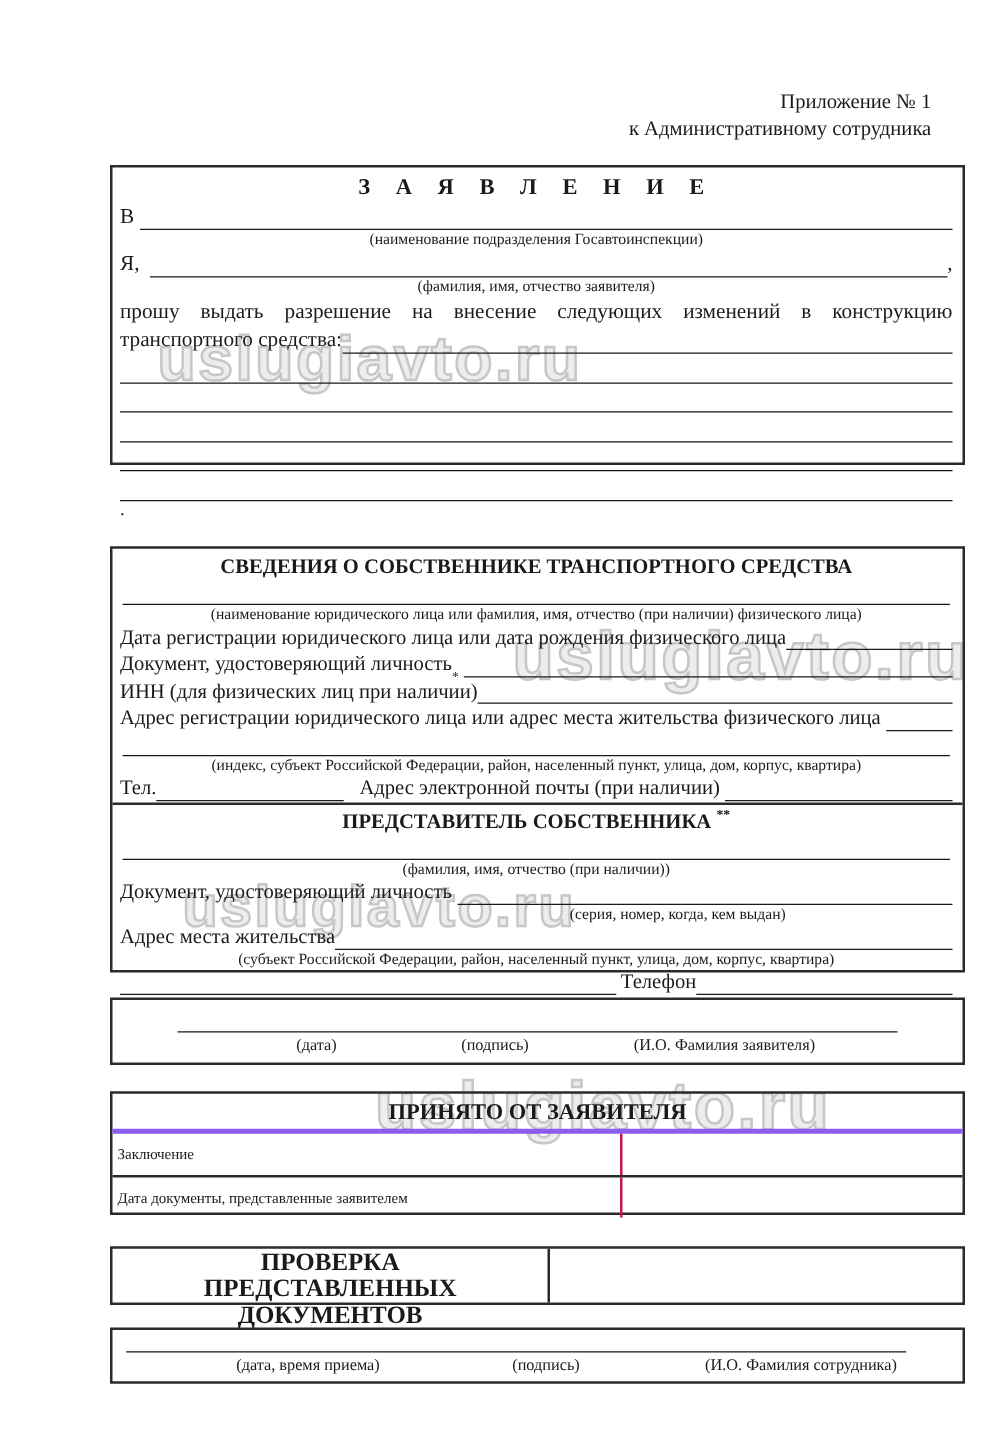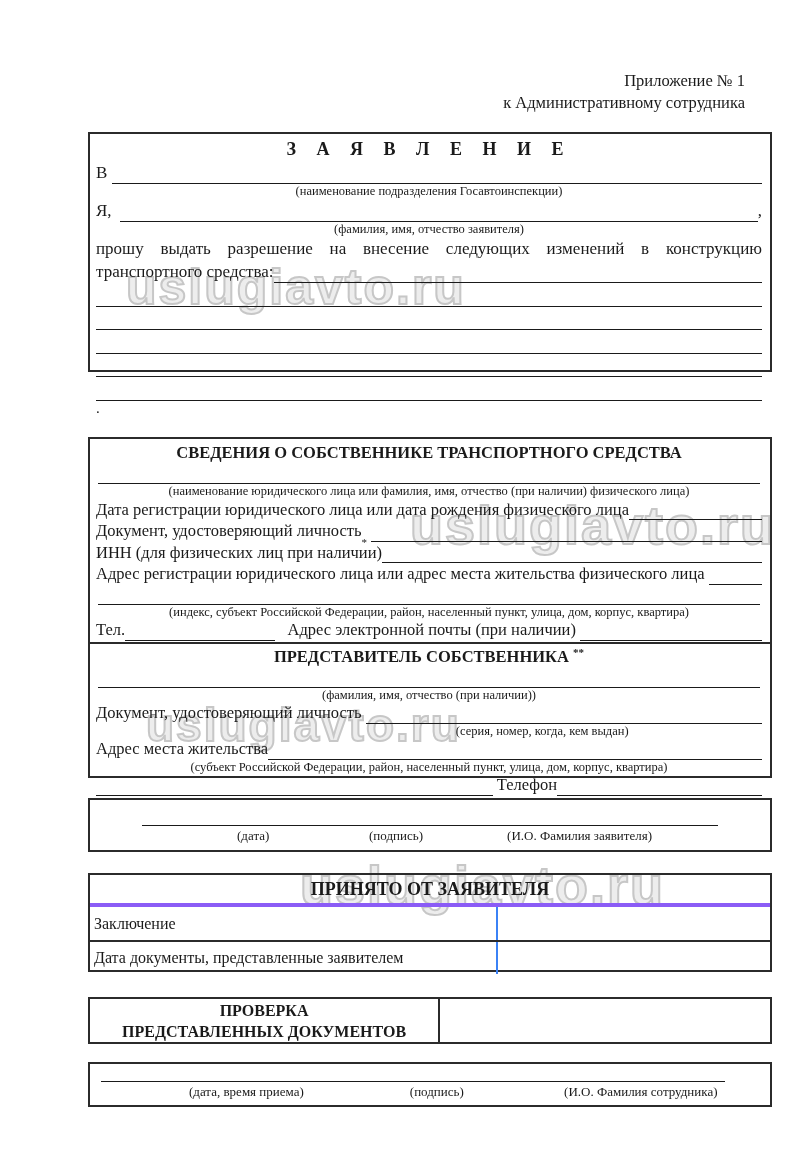--- a/index.html
+++ b/index.html
@@ -60,28 +60,28 @@
   #box3 .c2 { left:36%; width:18%; top:28px; }
   #box3 .c3 { left:56%; width:32%; top:28px; }
 
   
   #box4 { top:873px; height:99px; }
   .t-header { height:32px; border-bottom:4px solid #8b5cf6; display:flex; align-items:center; justify-content:center;
               font-weight:bold; font-size:18px; box-sizing:border-box; }
   .t-row { display:flex; box-sizing:border-box; }
   .t-row.r1 { height:35px; border-bottom:2px solid #2b2b2b; }
   .t-row.r2 { height:32px; }
-  .t-label { width:60%; border-right:2px solid #3b82f6; display:flex; align-items:center;
-             padding-left:4px; font-size:16px; box-sizing:border-box; }
+  .t-label { width:60%; border-right:2px solid #be185d; display:flex; align-items:center;
+             padding-left:4px; font-size:12px; box-sizing:border-box; }
   .t-value { flex:1 1 auto; }
 
   
   #box5 { top:997px; height:47px; display:flex; }
   .check-left { width:51.5%; border-right:2px solid #2b2b2b; box-sizing:border-box;
-                text-align:center; font-weight:bold; font-size:16px; line-height:21px; padding-top:1px; }
+                text-align:center; font-weight:bold; font-size:20px; line-height:21px; padding-top:1px; }
   .check-right { flex:1 1 auto; }
 
   
   #box6 { top:1048px; height:45px;margin-top:14px; }
   #box6 .sigline { position:absolute; left:11px; right:45px; top:17px; border-bottom:1.5px solid #1a1a1a; }
   #box6 .c1 { left:9%; width:28%; top:20px; }
   #box6 .c2 { left:40%; width:22%; top:20px; }
   #box6 .c3 { left:64%; width:34%; top:20px; }
 </style>
 </head>

